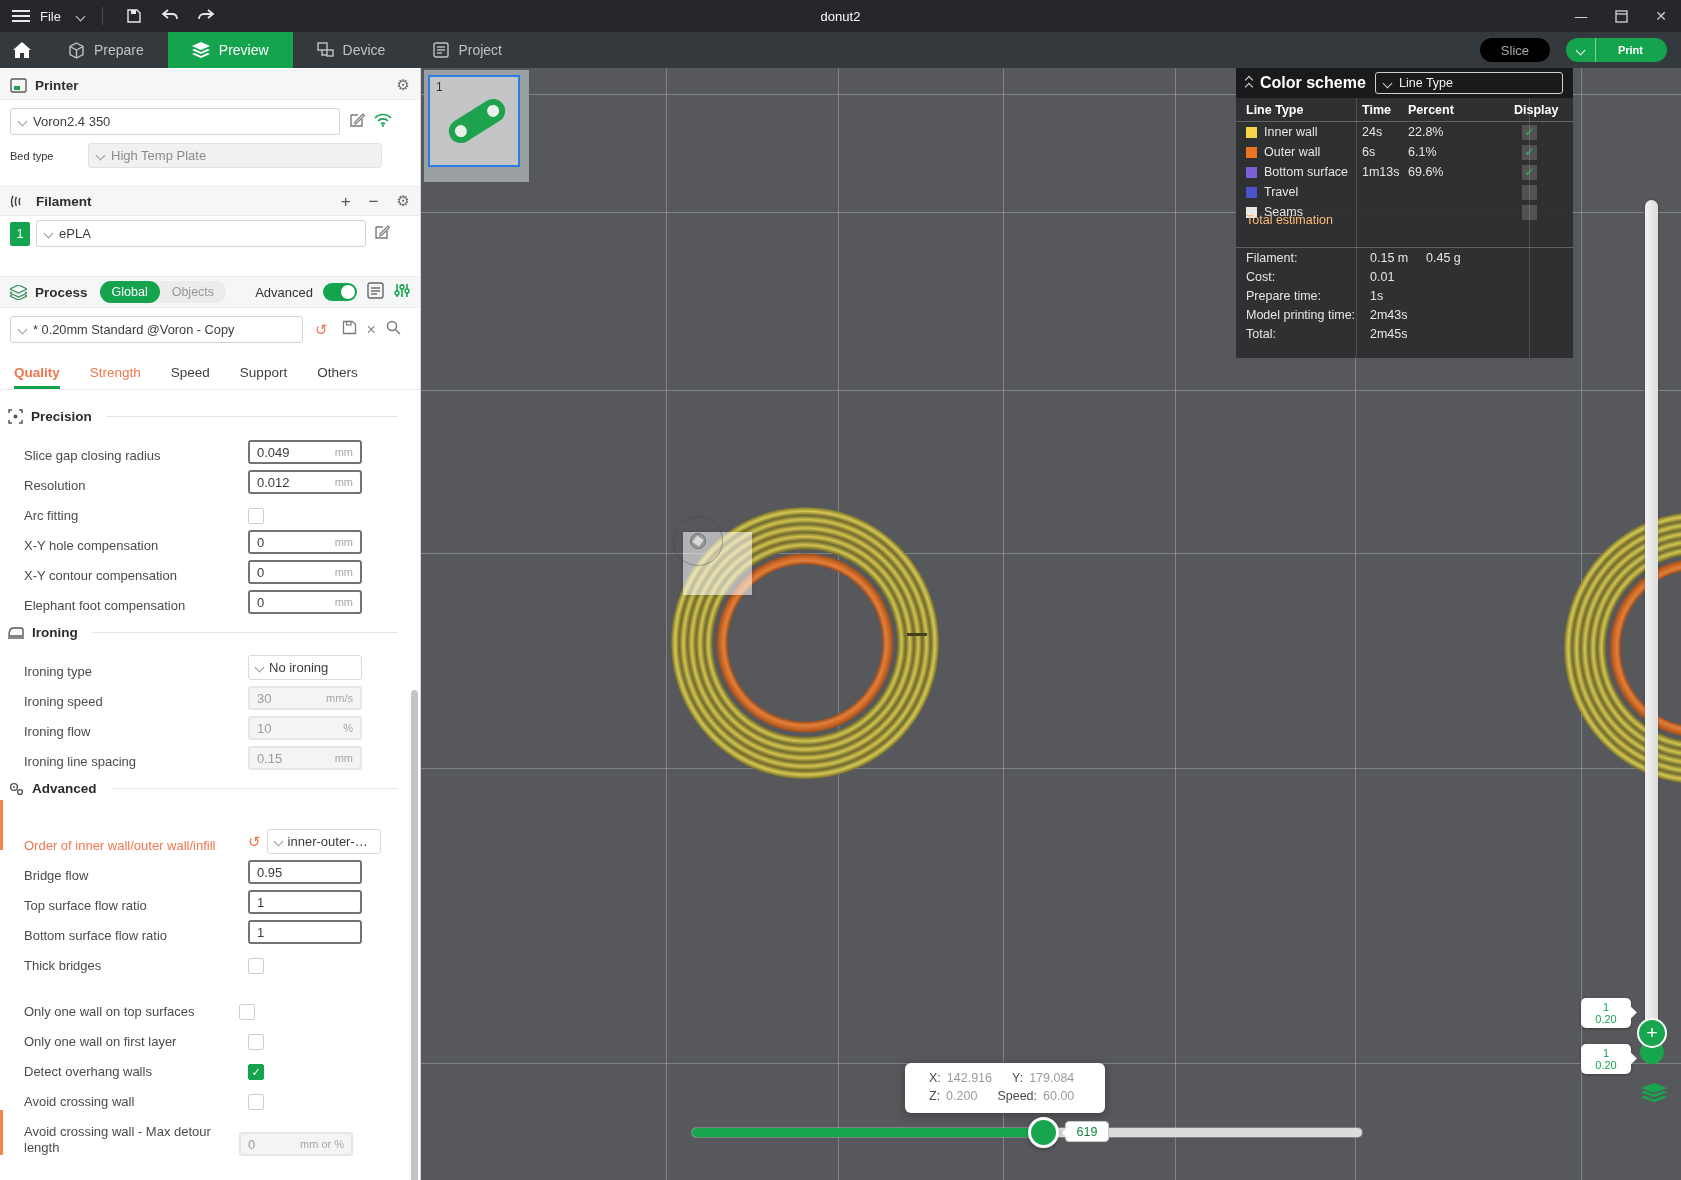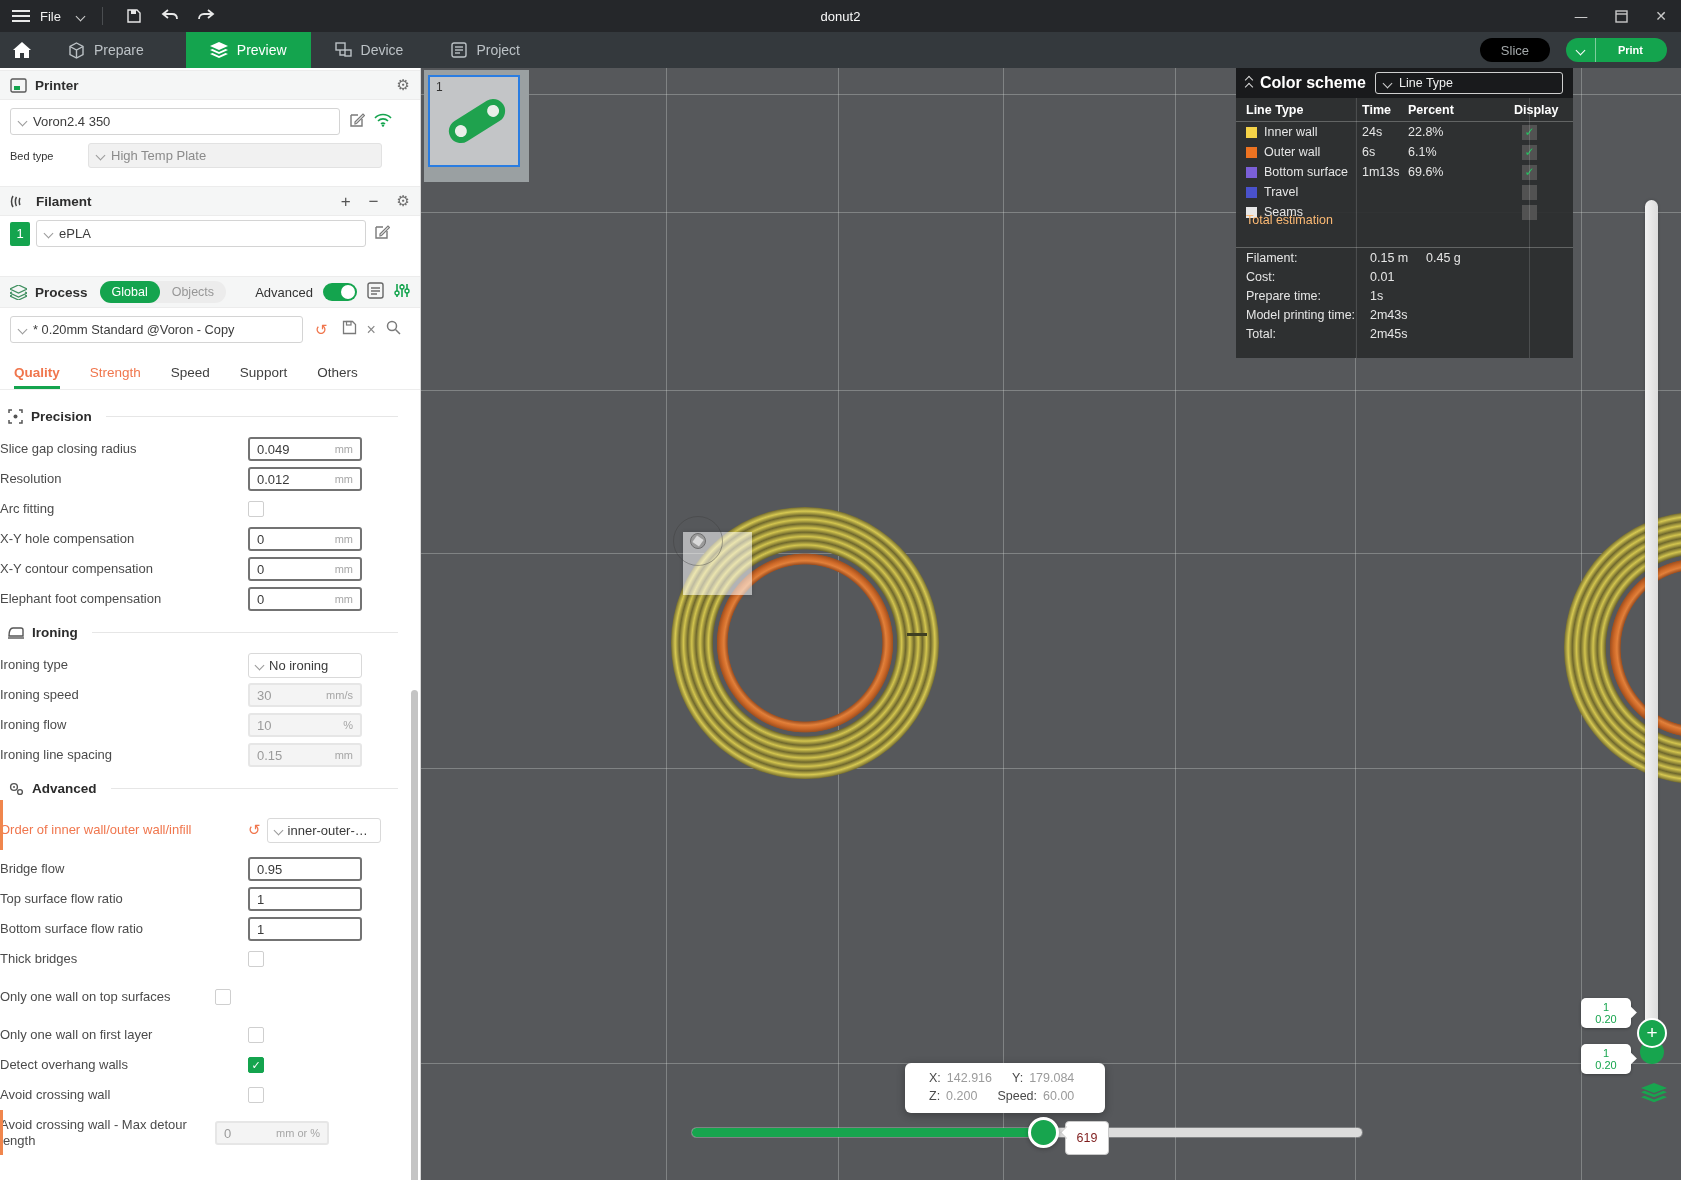--- a/index.html
+++ b/index.html
@@ -22,21 +22,21 @@
   .win-btns { position:absolute; right:0; top:0; height:32px; display:flex; }
   .win-btn { width:40px; height:32px; display:flex; align-items:center; justify-content:center;
     color:#c9c9c9; font-size:14px; font-family:"DejaVu Sans", sans-serif; }
 
   
   .navbar { position:absolute; left:0; top:32px; width:100%; height:36px; background:#34393d;
     display:flex; align-items:center; z-index:39; }
   .nav-home { width:44px; height:36px; display:flex; align-items:center; justify-content:center; }
   .nav-tab { height:36px; display:flex; align-items:center; gap:9px; padding:0 24px;
     color:#bcc2c6; font-size:14px; }
-  .nav-tab.active { background:#14a44e; color:#fff;margin-left:18px; }
+  .nav-tab.active { background:#14a44e; color:#fff; }
   .nav-right { position:absolute; right:14px; top:0; height:36px; display:flex; align-items:center; gap:16px; }
   .btn-slice { width:70px; height:24px; border-radius:12px; background:#000000; color:#a4a9ab;
     font-size:13px; display:flex; align-items:center; justify-content:center; }
   .btn-print { height:24px; border-radius:12px; background:#14a44e; color:#fff; font-size:11px;
     display:flex; align-items:center; overflow:hidden; }
   .btn-print .drop { width:30px; height:100%; display:flex; align-items:center; justify-content:center;
     border-right:1px solid rgba(255,255,255,0.45); }
   .btn-print .lbl { padding:0 24px 0 22px; font-weight:bold; }
   .btn-print .chv { border-color:#fff; }
 
@@ -69,21 +69,21 @@
   .tab { font-size:13.5px; color:#404040; height:100%; display:flex; align-items:center; position:relative; }
   .tab.modified { color:#f0764d; }
   .tab.active { color:#f0764d; font-weight:bold; }
   .tab.active::after { content:""; position:absolute; left:0; right:0; bottom:0; height:3px; background:#14a44e; }
 
   
   .settings { position:absolute; left:0; top:330px; right:14px; bottom:0; overflow:hidden; }
   .sethead { height:36px; display:flex; align-items:center; gap:8px; padding:0 8px; }
   .sethead .t { font-size:13.5px; font-weight:bold; color:#2b2b2b; }
   .sethead .line { flex:1; height:1px; background:#e6e6e6; margin-left:6px; }
-  .srow { display:flex; align-items:center; }
+  .srow { display:flex; align-items:flex-end; padding-left:24px; }
   .srow.h30 { height:30px; } .srow.h46 { height:46px; } .srow.h48 { height:48px; }
   .slabel { flex:1; font-size:13px; color:#4b4b4b; line-height:1.25; padding-right:6px; }
   .slabel.modified { color:#f0764d; }
   .sctrl { width:158px; display:flex; align-items:center; flex:none; }
   .sinput { width:114px; height:24px; border:2px solid #737373; border-radius:3px; background:#fff;
     display:flex; align-items:center; padding:0 7px; font-size:13px; color:#3a3a3a; }
   .sinput .sval { flex:1; }
   .sinput .sunit { font-size:11px; color:#a6a6a6; }
   .sinput.disabled { background:#f4f4f4; border-color:#e6e6e6; color:#9b9b9b; }
   .sselect { width:114px; height:25px; border:1px solid #d9d9d9; border-radius:3px; background:#fff;
@@ -170,22 +170,22 @@
   .tip .row { display:flex; gap:6px; margin-bottom:4px; }
   .tip .k { color:#4a4a4a; } .tip .vv { color:#9b9b9b; }
   .tip .k2 { color:#4a4a4a; margin-left:14px; }
 
   
   .hslider-track { position:absolute; left:271px; top:1060px; width:670px; height:9px;
     background:#dcdcdc; border-radius:5px; box-shadow:0 0 0 1px rgba(255,255,255,0.25); z-index:11; }
   .hslider-fill { position:absolute; left:0; top:0; width:351px; height:9px; background:#17a54e; border-radius:5px; }
   .hslider-handle { position:absolute; left:607px; top:1049px; width:31px; height:31px; border-radius:50%;
     background:#17a54e; border:3px solid #fff; box-shadow:0 1px 4px rgba(0,0,0,0.3); z-index:13; }
-  .hslider-badge { position:absolute; left:644px; top:1053px; width:44px; height:34px; background:#fff;
-    border:1px solid #c9c9c9; border-radius:4px; color:#7f1d1d; font-size:12.5px;
+  .hslider-badge { position:absolute; left:644px; top:1053px; width:44px; height:21px; background:#fff;
+    border:1px solid #c9c9c9; border-radius:4px; color:#15803d; font-size:12.5px;
     display:flex; align-items:center; justify-content:center; z-index:12; }
   .hslider-badge::before { content:""; position:absolute; left:-4px; top:6px; width:8px; height:8px;
     background:#fff; border-left:1px solid #c9c9c9; border-bottom:1px solid #c9c9c9; transform:rotate(45deg); }
 
   
   .vslider { position:absolute; left:1224px; top:132px; width:13px; height:846px;
     background:linear-gradient(90deg,#f2f2f2,#dcdcdc); border-radius:7px;
     box-shadow:0 0 3px rgba(0,0,0,0.25); z-index:11; }
   .vplus2 { position:absolute; left:1219px; top:972px; width:24px; height:24px; border-radius:50%;
     background:#17a54e; z-index:12; }

